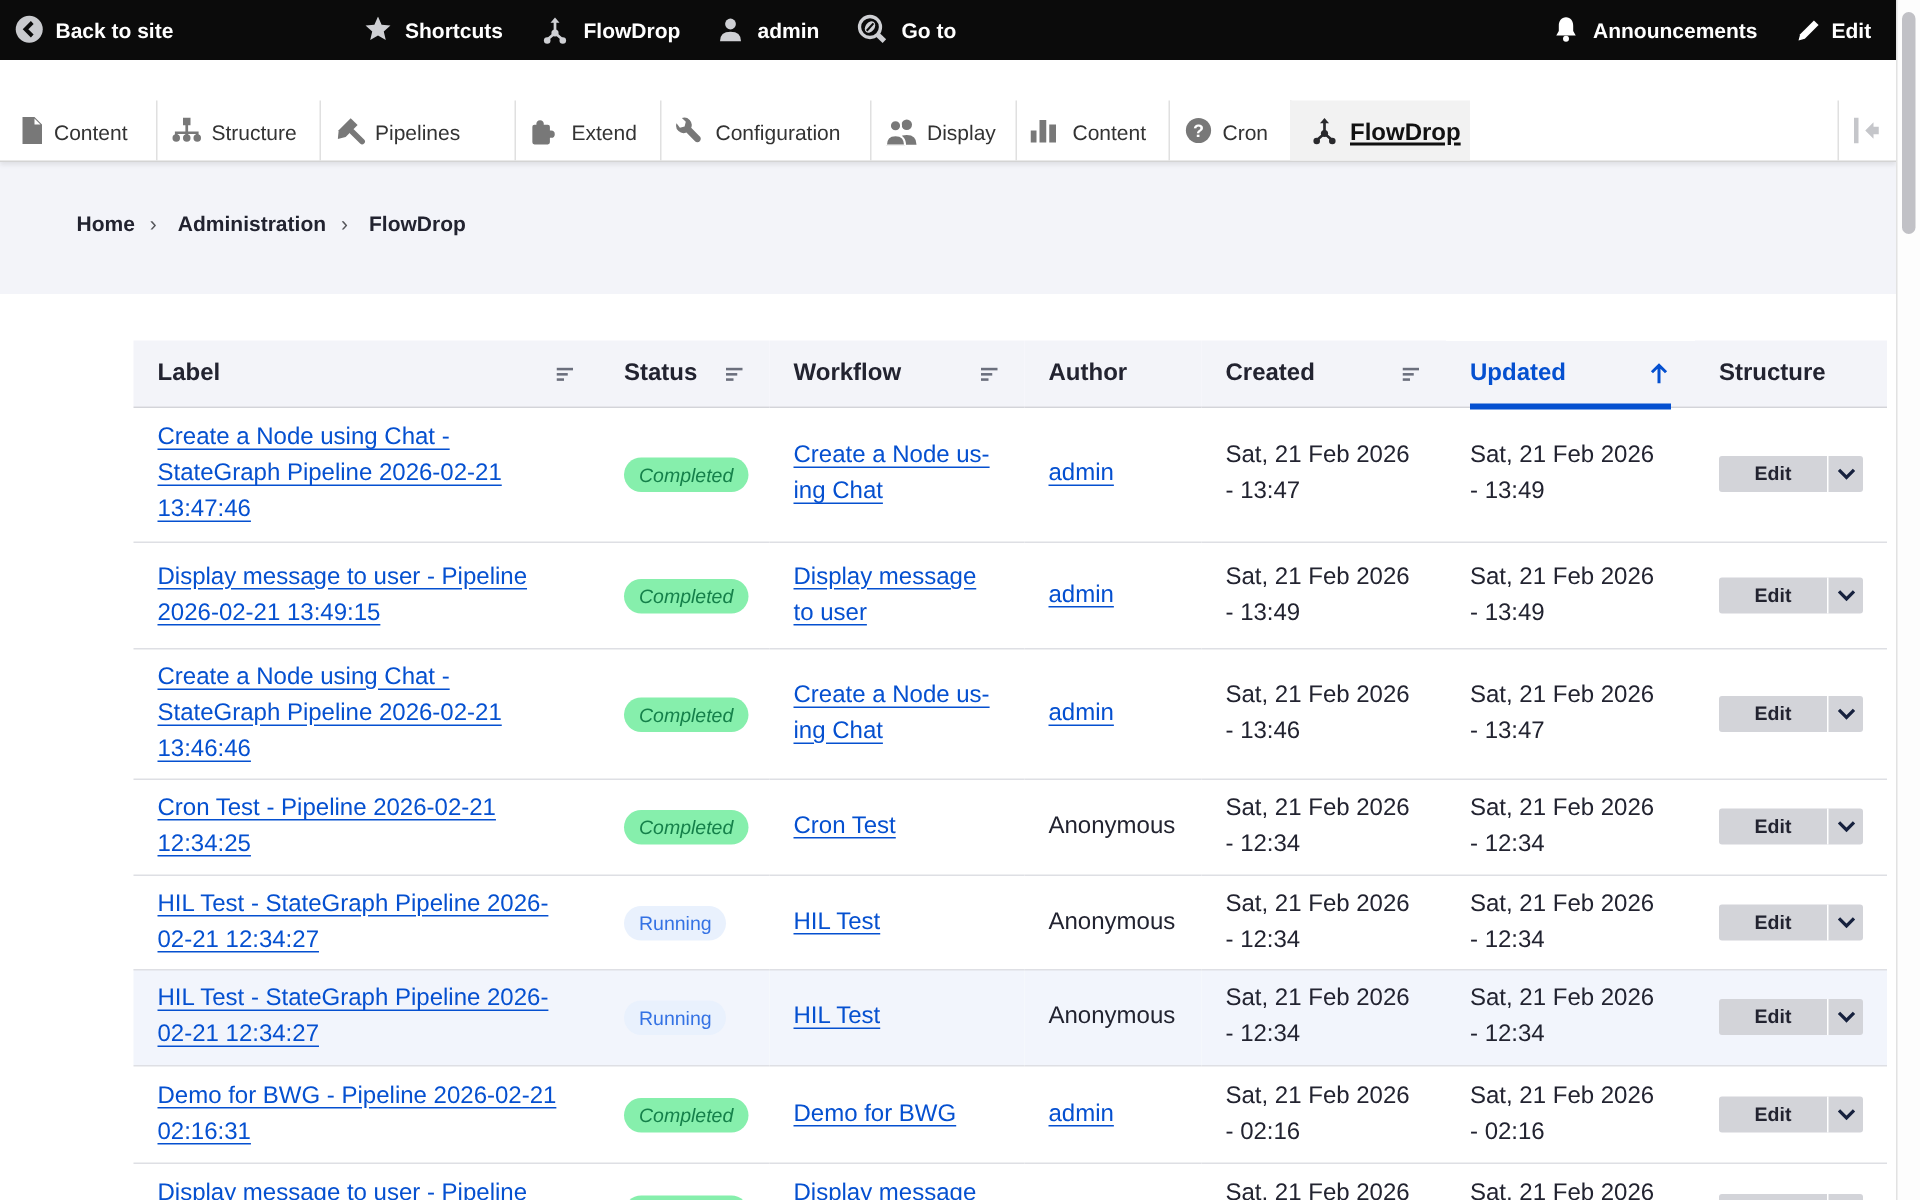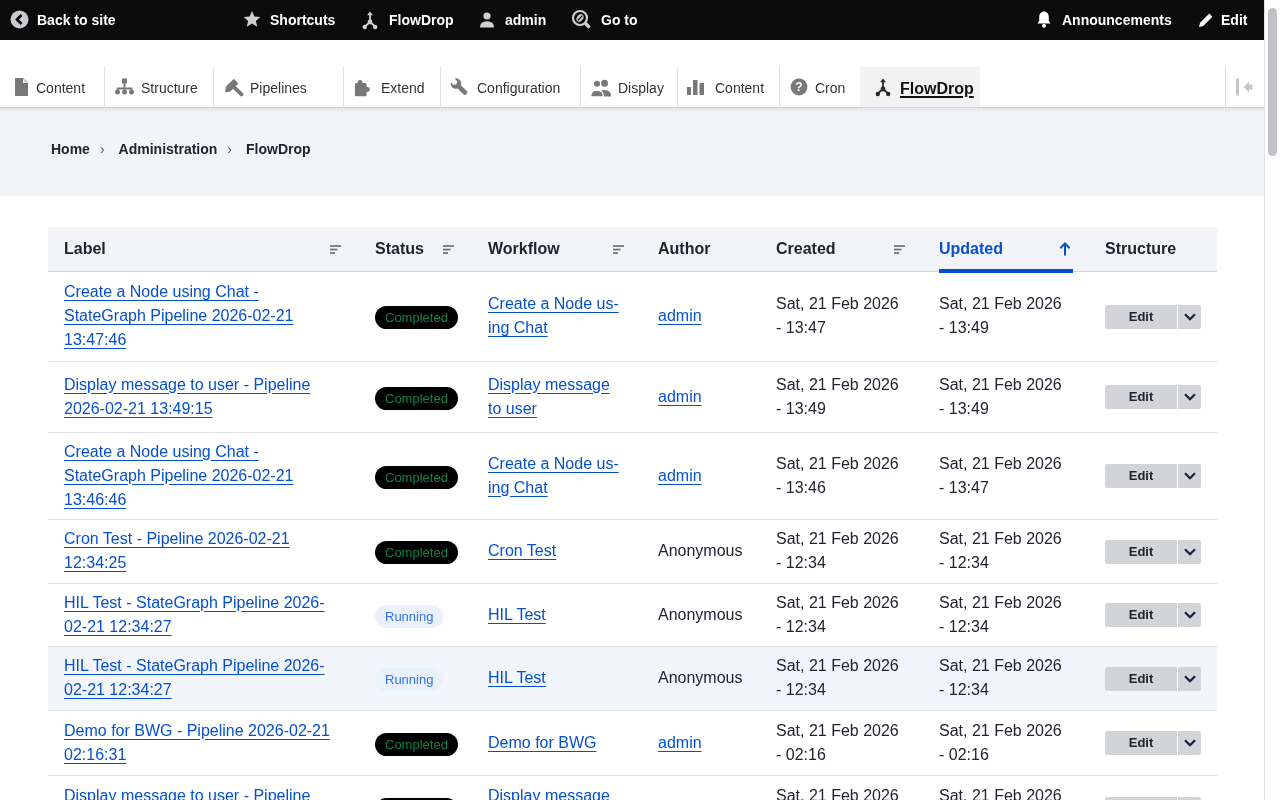--- a/index.html
+++ b/index.html
@@ -23,34 +23,34 @@
   #trayFD { position:absolute; left:860px; top:0; width:120px; height:40px; background:#f2f2f2; }
   #trayFD .txt { position:absolute; left:40px; top:13px; font-weight:bold; color:#111; text-decoration:underline; text-decoration-thickness:2px; text-underline-offset:2px; }
 
   
   #band { position:absolute; left:0; top:81px; width:1264px; height:115px; background:#f3f4f9; }
   #crumbs { position:absolute; left:51px; top:26px; white-space:nowrap; font-size:14px; font-weight:bold; color:#222330;margin-top:34px; }
   #crumbs .sep { color:#55565b; font-weight:normal; padding:0 14px 0 10px; }
   #pgtitle { position:absolute; left:48px; top:47px; white-space:nowrap; font-size:36px; font-weight:bold; color:#222330; letter-spacing:0.2px; }
 
   
-  #content { position:absolute; left:0; top:196px; width:1264px; height:604px; background:#fff; }
+  #content { position:absolute; left:0; top:196px; width:1264px; height:604px; background:#fff;padding-left:41px; }
   table { border-collapse:collapse; table-layout:fixed; width:1169px; margin:31px 0 0 48px;
           font-size:16px; color:#222330; }
   th, td { padding:7px 16px; vertical-align:middle; text-align:left; font-weight:normal; }
   thead tr { height:44px; background:#f3f4f9; }
   thead th { font-weight:bold; border-bottom:1px solid #d3d4d9; }
   tbody tr { border-bottom:1px solid #dedfe4; }
   tbody td { line-height:24px; }
   a { color:#0550d0; text-decoration:underline; text-underline-offset:3px; }
   .thflex { display:flex; align-items:center; justify-content:space-between; }
   .upd { color:#0550d0; position:relative; }
   .pill { display:inline-block; font-size:13px; line-height:15px;
           padding:4px 10px; border-radius:12px; position:relative; top:1px; }
-  .ok  { background:#000000; color:#15804a; }
+  .ok  { background:#86efac; color:#15804a;font-style:italic; }
   .run { background:#e9f1fd; color:#3472e4; }
   .hl  { background:#f2f5fc; }
   .db  { display:inline-flex; height:24px; background:#d3d4d9; border-radius:2px; color:#222330; }
   .db .e { width:73px; text-align:center; font-size:13px; font-weight:bold; line-height:24px; border-right:1px solid #fff; }
   .db .c { width:23px; display:flex; align-items:center; justify-content:center; }
 
   
   #sbtrack { position:absolute; right:0; top:0; width:16px; height:800px; background:#fdfdfd; border-left:1px solid #e2e2e2; }
   #sbthumb { position:absolute; right:3px; top:8px; width:9px; height:148px; background:#c1c1c6; border-radius:5px; }
 </style>

